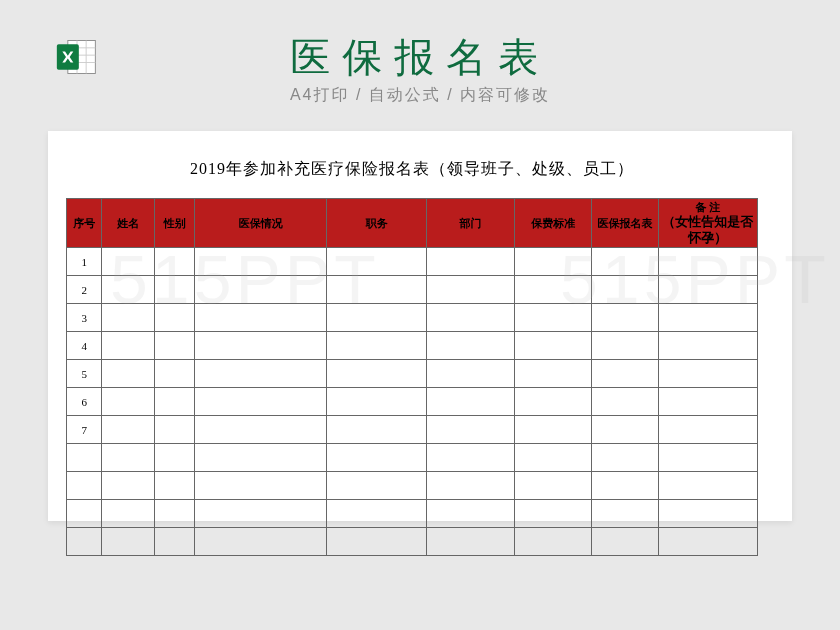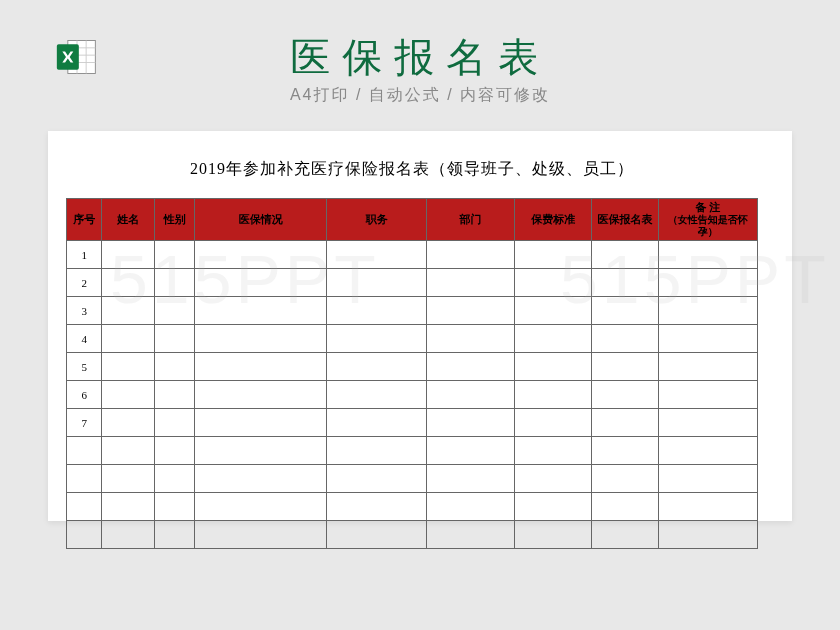--- a/index.html
+++ b/index.html
@@ -81,21 +81,21 @@
     .col-seq { width: 32px; }
     .col-name { width: 48px; }
     .col-gender { width: 36px; }
     .col-id { width: 120px; }
     .col-job { width: 90px; }
     .col-dept { width: 80px; }
     .col-status { width: 70px; }
     .col-fee { width: 60px; }
     .col-note { width: 90px; }
     .remark-sub {
-      font-size: 10px;
+      font-size: 13px;
       display: block;
     }
     .watermark {
       position: absolute;
       font-size: 68px;
       color: rgba(180,180,180,0.15);
       font-weight: 400;
       letter-spacing: 4px;
       pointer-events: none;
       font-family: Arial, sans-serif;

